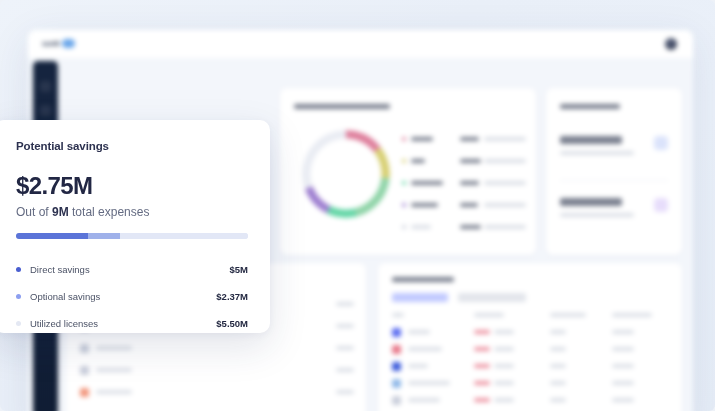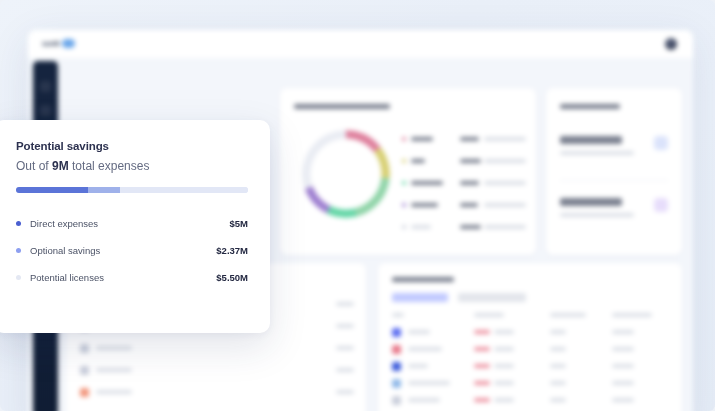--- a/index.html
+++ b/index.html
@@ -467,41 +467,42 @@
           <span class="tx faint c4"></span>
         </div>
       </div>
 
     </div>
   </div>
 
   <div id="savings-card">
     <div id="savings-title">Potential savings</div>
 
+    <div id="savings-amount">$2.75M</div>
 
     <div id="savings-sub"><span>Out of </span><b>9M</b><span> total expenses</span></div>
 
     <div id="progress">
       <span class="seg" style="width:31%;background:#5b74d8"></span>
       <span class="seg" style="width:14%;background:#9fb1ea"></span>
       <span class="seg" style="width:55%;background:#e2e7f6"></span>
     </div>
 
     <div id="savings-legend">
       <div class="srow">
         <span class="bullet" style="background:#4a5fd0"></span>
-        <span class="slabel">Direct expenses</span>
+        <span class="slabel">Direct savings</span>
         <span class="svalue">$5M</span>
       </div>
       <div class="srow">
         <span class="bullet" style="background:#8d9ff0"></span>
         <span class="slabel">Optional savings</span>
         <span class="svalue">$2.37M</span>
       </div>
       <div class="srow">
         <span class="bullet" style="background:#e4e8f3"></span>
-        <span class="slabel">Potential licenses</span>
+        <span class="slabel">Utilized licenses</span>
         <span class="svalue">$5.50M</span>
       </div>
     </div>
   </div>
 
 </div>
 
 </body></html>

